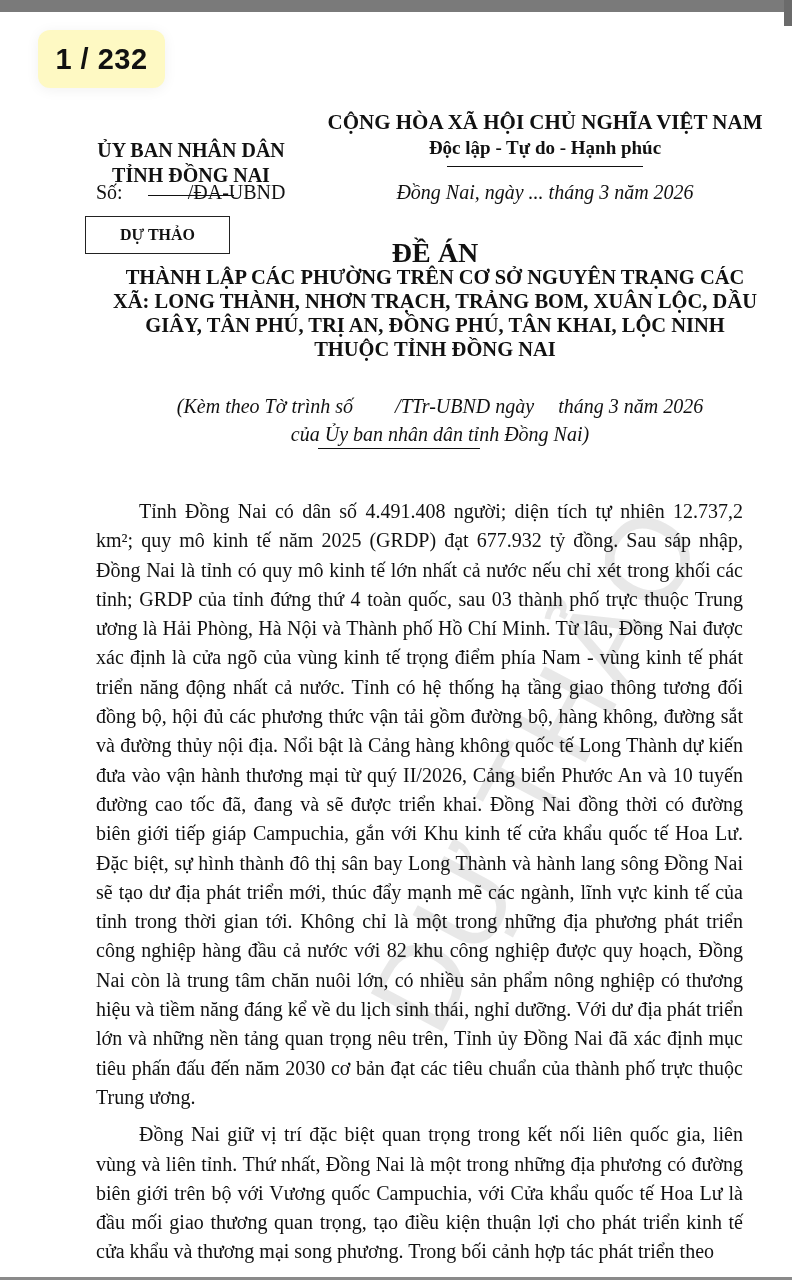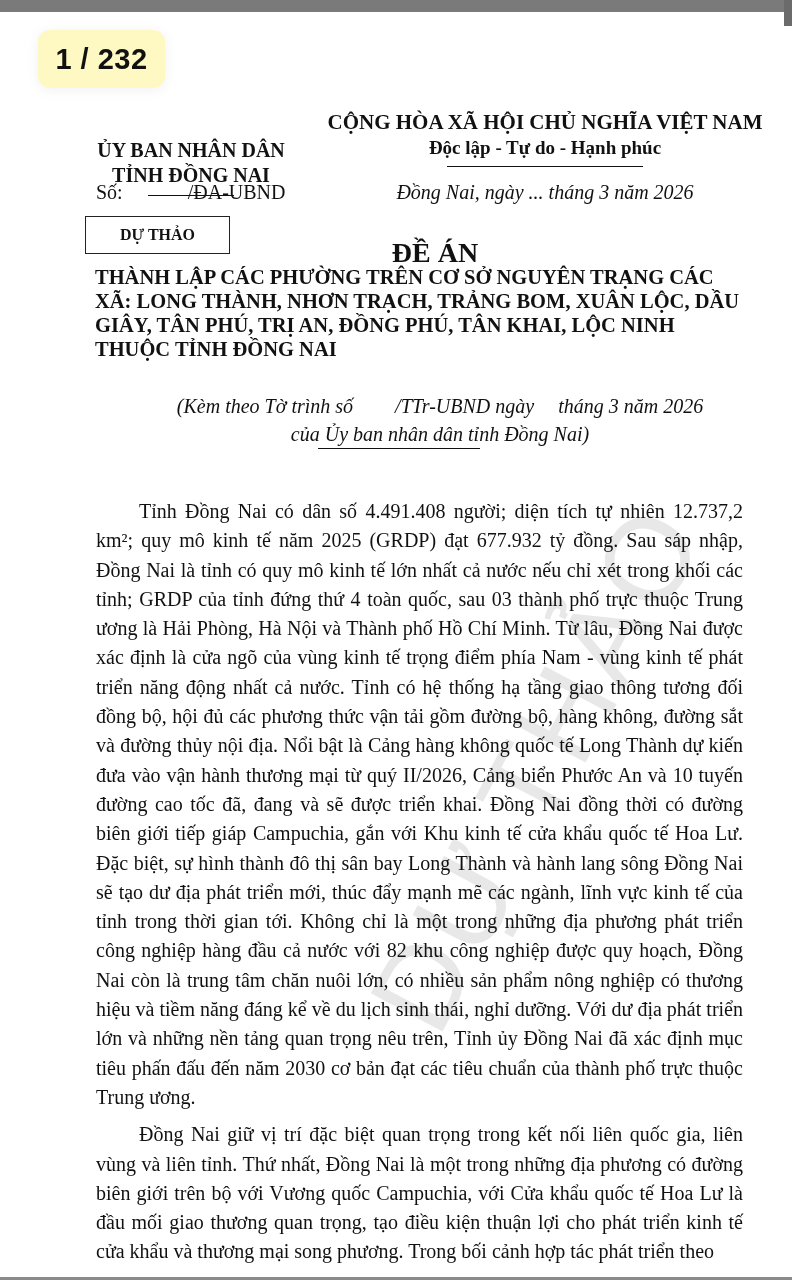--- a/index.html
+++ b/index.html
@@ -22,21 +22,21 @@
   .hdr-left .rule { width:86px; height:1px; background:#111; margin:7px auto 0; }
   .hdr-right { position:absolute; left:310px; top:110px; width:470px; text-align:center; font-weight:700; line-height:25px; }
   .hdr-right .l1 { font-size:21px; }
   .hdr-right .l2 { font-size:19px; }
   .hdr-right .rule { width:196px; height:1px; background:#111; margin:6px auto 0; }
   .so { position:absolute; left:96px; top:181px; font-size:20px; }
   .so .code { margin-left:65px; }
   .dateline { position:absolute; left:310px; top:181px; width:470px; text-align:center; font-style:italic; font-size:20px; }
   .draft-box { position:absolute; left:85px; top:216px; width:145px; height:38px; border:1.5px solid #222; box-sizing:border-box; font-weight:700; font-size:16px; display:flex; align-items:center; justify-content:center; }
   .title-main { position:absolute; left:80px; top:241px; width:710px; text-align:center; font-weight:700; font-size:28px; line-height:24px; }
-  .title-sub { position:absolute; left:95px; top:265px; width:680px; font-weight:700; font-size:20.5px; line-height:24px; }
+  .title-sub { position:absolute; left:95px; top:265px; width:680px; text-align:center; font-weight:700; font-size:20.5px; line-height:24px; }
   .attach { position:absolute; left:150px; top:392px; width:580px; text-align:center; font-style:italic; font-size:20px; line-height:28px; }
   .attach .gap1 { display:inline-block; width:42px; }
   .attach .gap2 { display:inline-block; width:24px; }
   .attach .rule { position:absolute; left:168px; top:56px; width:162px; height:1px; background:#111; }
   .body-text { position:absolute; left:88px; top:489px; width:663px; font-size:20px; line-height:29.3px; text-align:justify; }
   .body-text p { margin:8px; text-indent:43px; }
   .body-text p + p { margin-top:7px; }
   .watermark {
     position:absolute; left:250px; top:700px; font-size:118px; font-weight:400;
     color:rgba(150,150,150,0.22); transform:rotate(-62deg); transform-origin:center;

